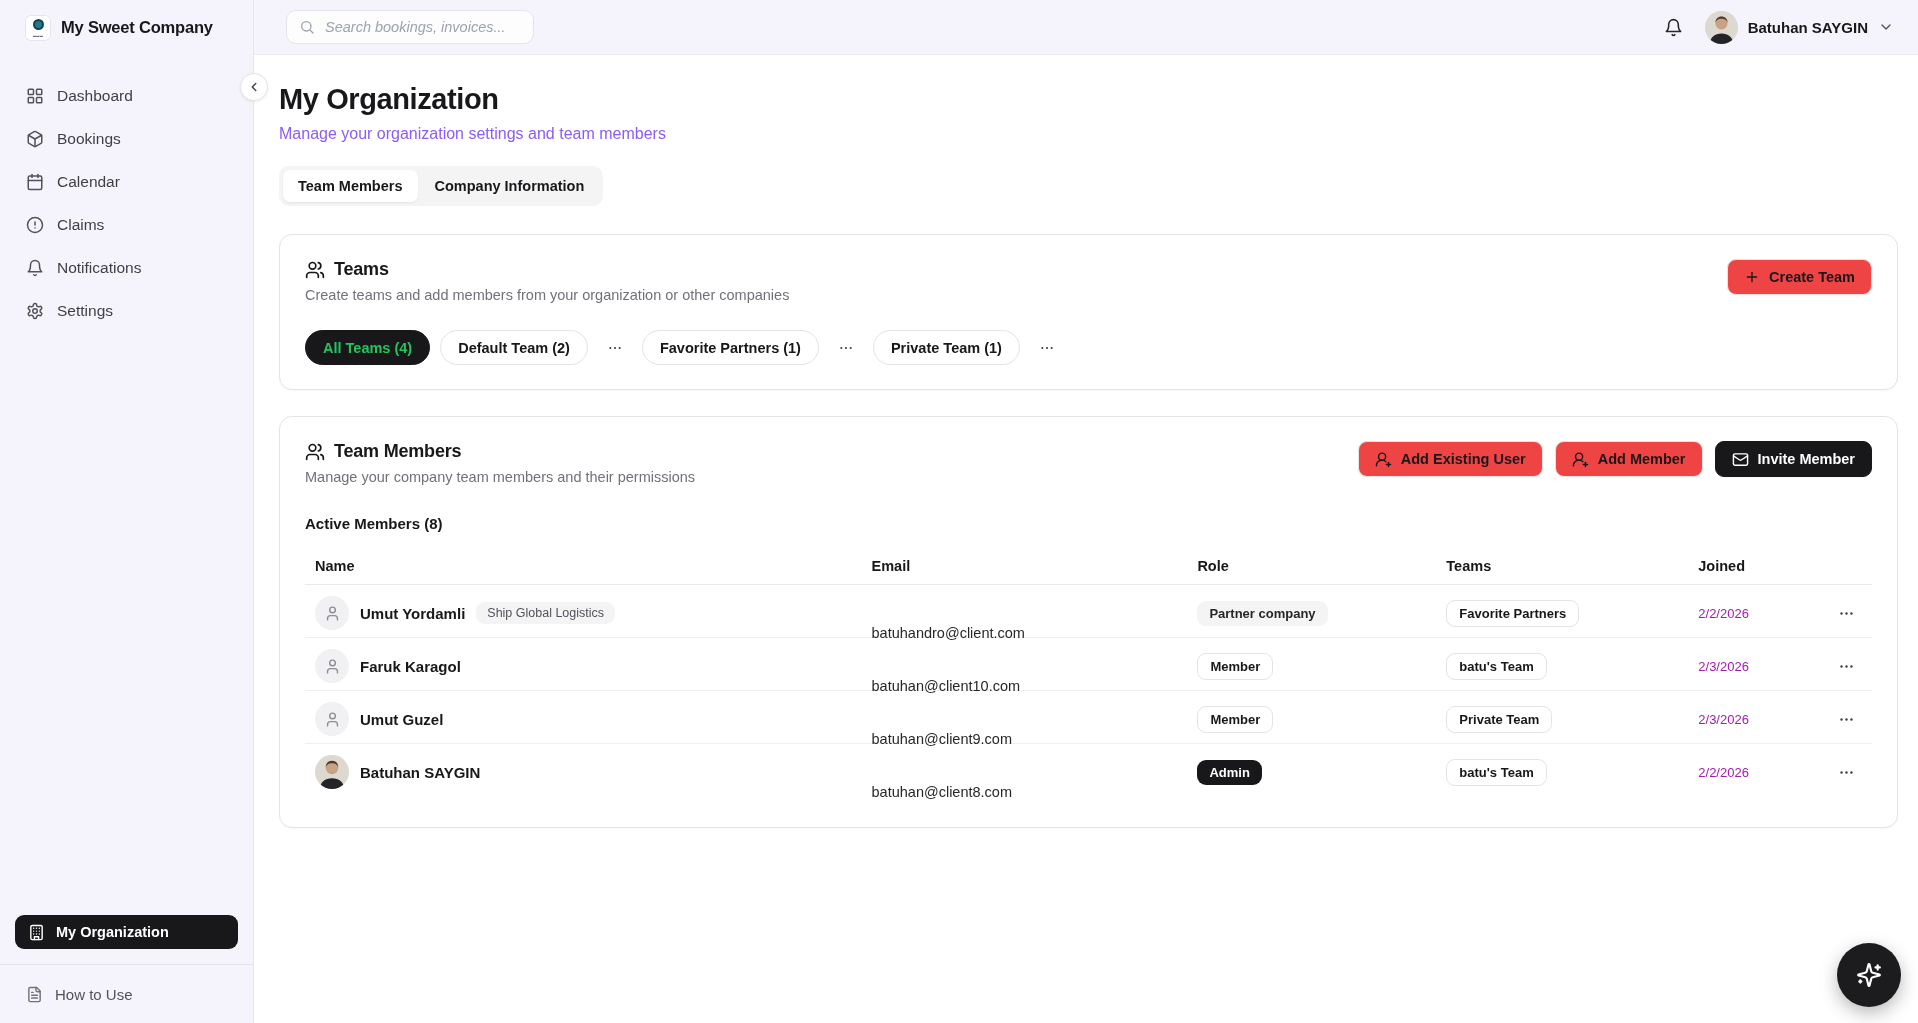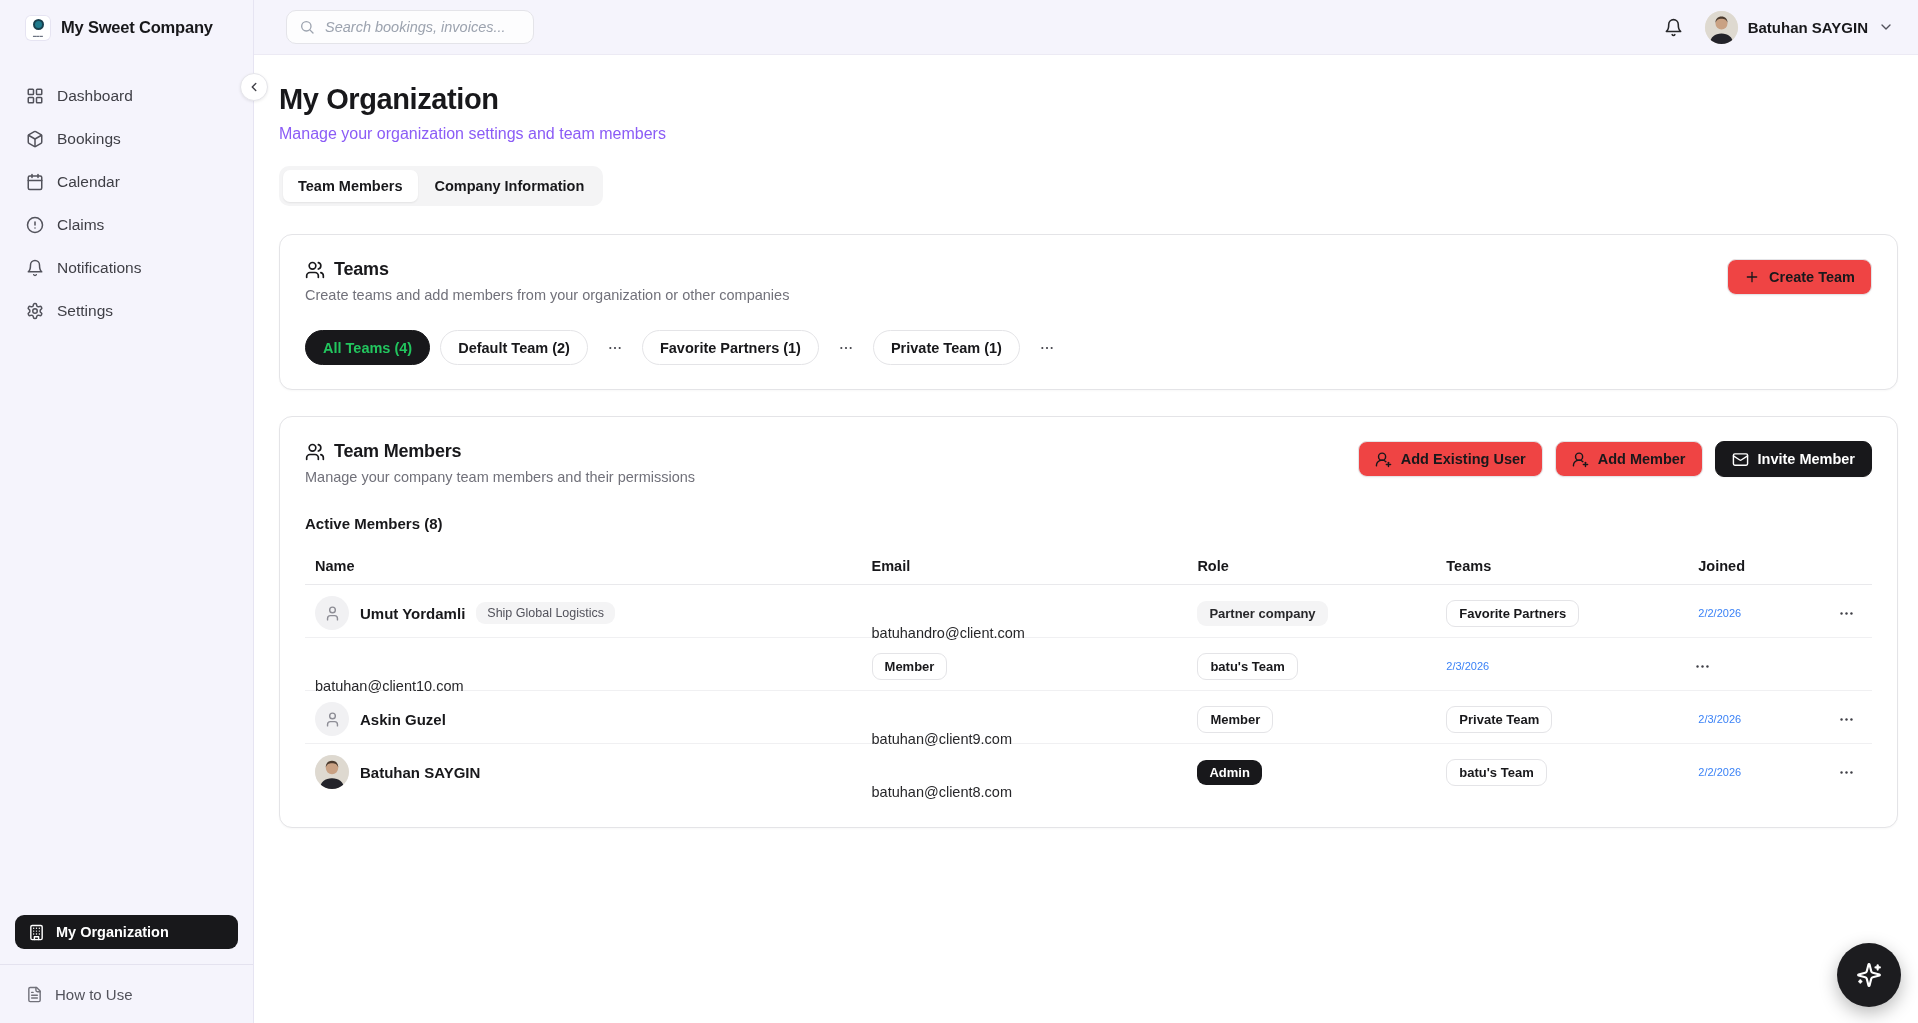--- a/index.html
+++ b/index.html
@@ -92,21 +92,21 @@
   .avatar-cell { width:34px; height:34px; border-radius:50%; background:#f1f1f3; display:flex; align-items:center;
                  justify-content:center; color:#8e8e96; overflow:hidden; flex:0 0 auto; }
   .member-name { font-size:15px; font-weight:600; white-space:nowrap; }
   .company-badge { background:#f4f4f5; color:#52525b; font-size:12.5px; font-weight:500; padding:4px 11px;
                    border-radius:9px; white-space:nowrap; }
   .cell-email { font-size:14.5px; color:#27272a;margin-top:40px; }
   .badge { display:inline-block; font-size:13px; font-weight:600; padding:5px 12px; border-radius:9px; white-space:nowrap; }
   .badge.secondary { background:#f4f4f5; color:#27272a; }
   .badge.outline { background:#fff; border:1px solid #e4e4e7; color:#18181b; }
   .badge.dark { background:#18181b; color:#fff; }
-  .cell-date { font-size:11px; color:#3b82f6; }
+  .cell-date { font-size:13px; color:#a21caf; }
   .row-menu { background:none; border:none; cursor:pointer; color:#3f3f46; padding:6px; justify-self:start; }
 
   .fab { position:absolute; right:17px; bottom:16px; width:64px; height:64px; border-radius:50%; background:#1c1c1f;
          border:none; display:flex; align-items:center; justify-content:center; color:#fff; cursor:pointer;
          box-shadow:0 6px 18px rgba(0,0,0,.28); }
 </style>
 </head>
 <body>
 
 <div class="app">
@@ -400,20 +400,29 @@
           <button class="row-menu">
             <svg width="17" height="17" viewBox="0 0 24 24" fill="currentColor">
                 <circle cx="5" cy="12" r="1.7"></circle>
                 <circle cx="12" cy="12" r="1.7"></circle>
                 <circle cx="19" cy="12" r="1.7"></circle>
               </svg>
           </button>
         </div>
 
         <div class="t-row">
+          <div class="cell">
+            <span class="avatar-cell">
+              <svg width="17" height="17" viewBox="0 0 24 24" fill="none" stroke="currentColor" stroke-width="2" stroke-linecap="round" stroke-linejoin="round">
+                  <circle cx="12" cy="7" r="4"></circle>
+                  <path d="M19 21v-2a4 4 0 0 0-4-4H9a4 4 0 0 0-4 4v2"></path>
+                </svg>
+            </span>
+            <span class="member-name">Faruk Karagol</span>
+          </div>
           <div class="cell cell-email">batuhan@client10.com</div>
           <div class="cell">
               <span class="badge outline">Member</span>
             </div>
           <div class="cell">
               <span class="badge outline">batu's Team</span>
             </div>
           <div class="cell cell-date">2/3/2026</div>
           <button class="row-menu">
             <svg width="17" height="17" viewBox="0 0 24 24" fill="currentColor">
@@ -425,21 +434,21 @@
         </div>
 
         <div class="t-row">
           <div class="cell">
             <span class="avatar-cell">
               <svg width="17" height="17" viewBox="0 0 24 24" fill="none" stroke="currentColor" stroke-width="2" stroke-linecap="round" stroke-linejoin="round">
                   <circle cx="12" cy="7" r="4"></circle>
                   <path d="M19 21v-2a4 4 0 0 0-4-4H9a4 4 0 0 0-4 4v2"></path>
                 </svg>
             </span>
-            <span class="member-name">Askin Guzel</span>
+            <span class="member-name">Umut Guzel</span>
           </div>
           <div class="cell cell-email">batuhan@client9.com</div>
           <div class="cell">
               <span class="badge outline">Member</span>
             </div>
           <div class="cell">
               <span class="badge outline">Private Team</span>
             </div>
           <div class="cell cell-date">2/3/2026</div>
           <button class="row-menu">

